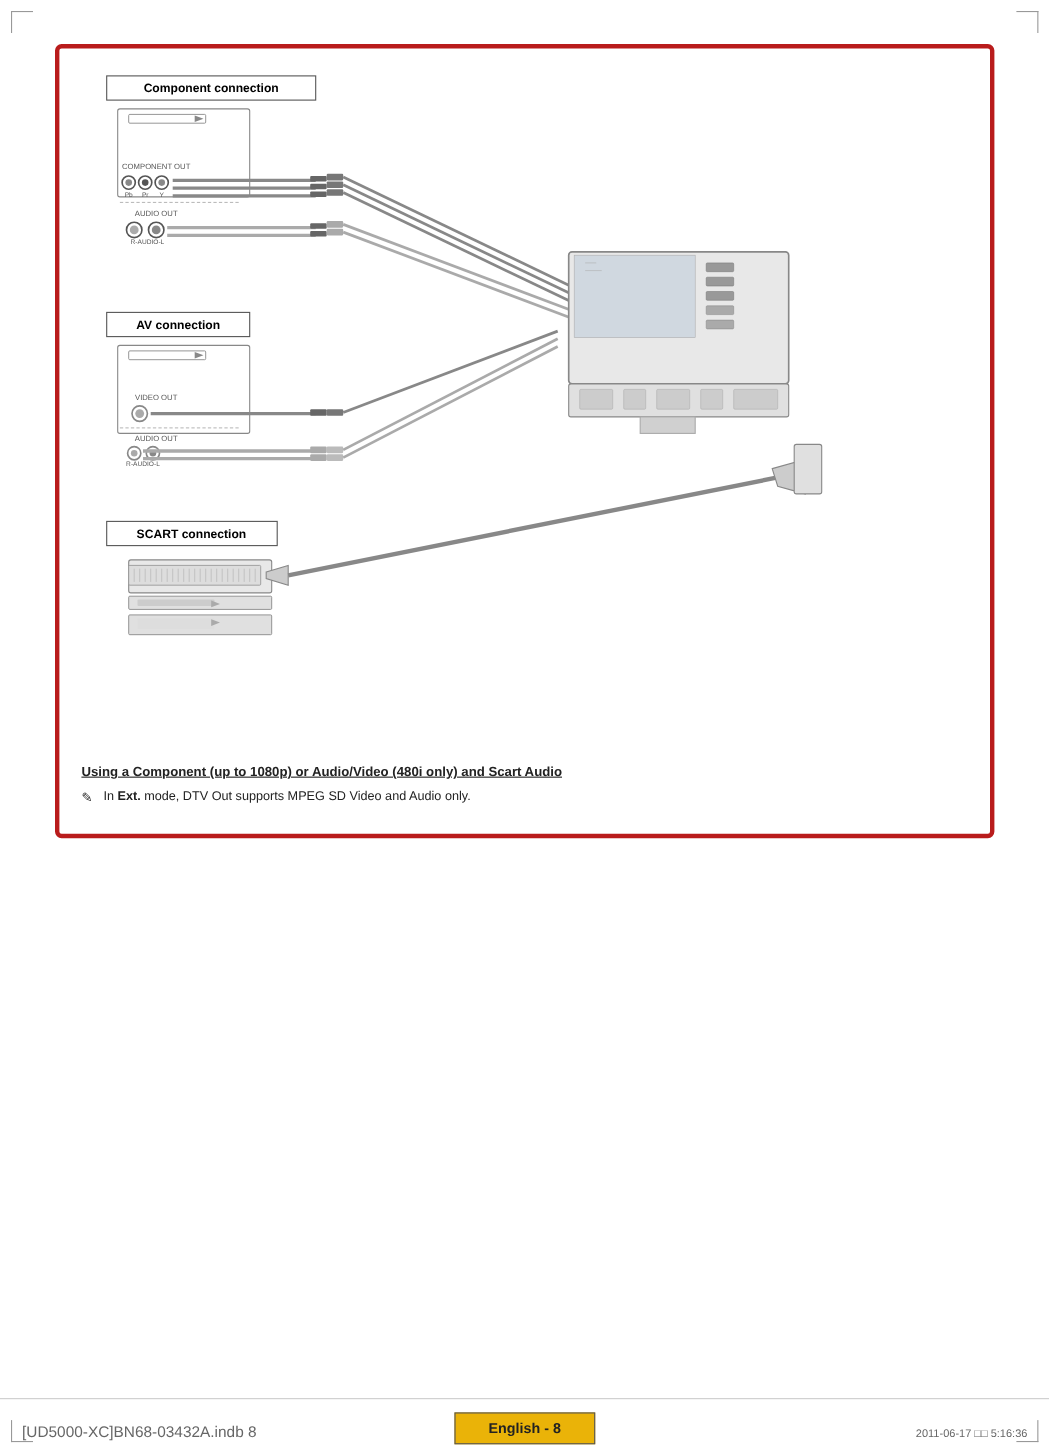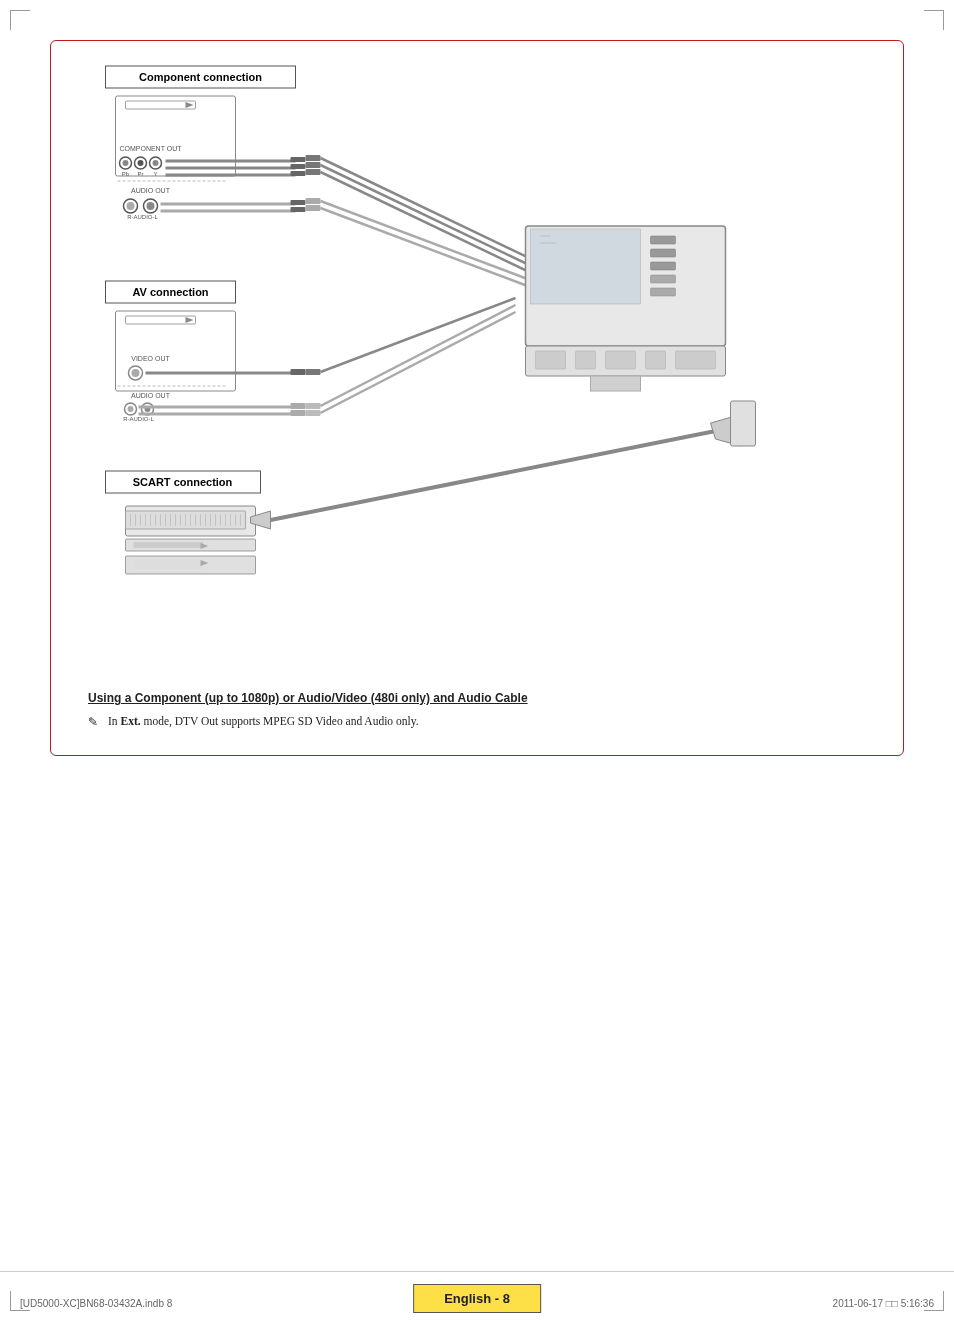--- a/index.html
+++ b/index.html
@@ -27,23 +27,23 @@
     .corner-bl { bottom: 10px; left: 10px; border-width: 0 0 1px 1px; }
     .corner-br { bottom: 10px; right: 10px; border-width: 0 1px 1px 0; }
 
     
     .page-content {
       padding: 40px 50px 60px 50px;
     }
 
     
     .diagram-box {
-      border: 1px solid #b91c1c;
+      border: 4px solid #b91c1c;
       border-radius: 6px;
-      padding: 20px 20px 20px 37px;
+      padding: 20px 20px 20px 20px;
       margin-bottom: 20px;
       position: relative;
     }
 
     
     .connection-area {
       position: relative;
       height: 620px;
       width: 100%;
     }
@@ -65,21 +65,20 @@
       text-decoration: underline;
       margin-bottom: 8px;
     }
 
     .note-item {
       font-size: 11.5px;
       margin-bottom: 5px;
       padding-left: 20px;
       position: relative;
       line-height: 1.5;
-      font-family: Liberation Serif, serif;
     }
 
     .note-item::before {
       content: "✎";
       position: absolute;
       left: 0;
       font-size: 12px;
     }
 
     .note-item strong {
@@ -109,25 +108,25 @@
       bottom: 8px;
       text-align: center;
     }
 
     .page-number-box {
       border: 1px solid #555;
       padding: 6px 30px;
       font-size: 13px;
       font-weight: bold;
       color: #222;
-      background: #fde047;
+      background: #eab308;
     }
 
     .footer-left {
-      font-size: 10px;
+      font-size: 14px;
       color: #666;
       position: absolute;
       left: 20px;
       bottom: 12px;
     }
 
     .footer-right {
       font-size: 10px;
       color: #666;
       position: absolute;
@@ -315,21 +314,21 @@
         <polygon points="105,482 113,485 105,488" fill="#aaa"></polygon>
 
         <rect x="30" y="495" width="130" height="18" fill="#e0e0e0" stroke="#888" stroke-width="0.8" rx="1"></rect>
         <rect x="38" y="498" width="70" height="10" fill="#ddd" rx="1"></rect>
         <polygon points="105,499 113,502 105,505" fill="#aaa"></polygon>
 
       </svg>
     </div>
 
     <div class="notes-section">
-      <div class="notes-title">Using a Component (up to 1080p) or Audio/Video (480i only) and Audio Cable</div>
+      <div class="notes-title">Using a Component (up to 1080p) or Audio/Video (480i only) and Scart Audio</div>
 
       <div class="note-item">
         In <strong>Ext.</strong> mode, DTV Out supports MPEG SD Video and Audio only.
       </div>
 
     </div>
 
   </div>
 </div>
 

